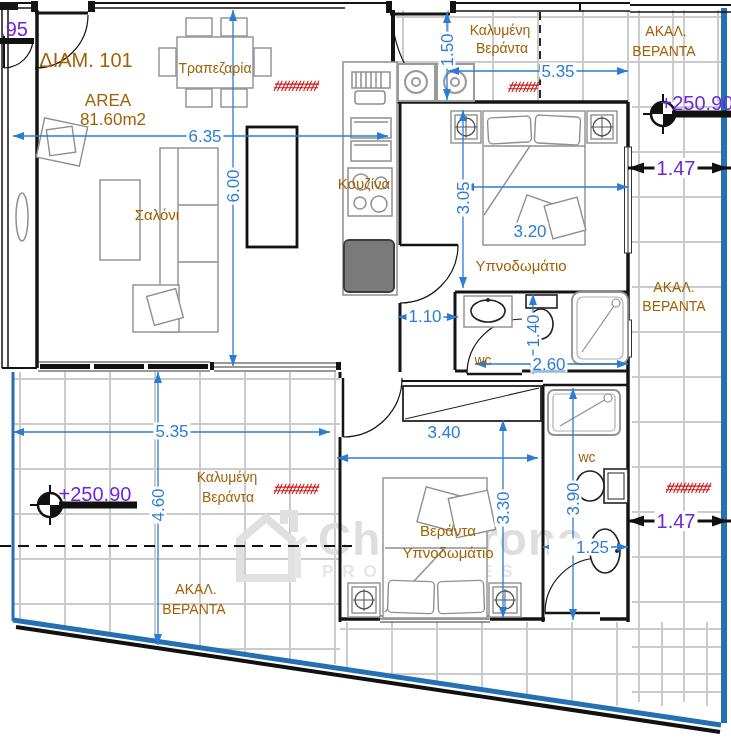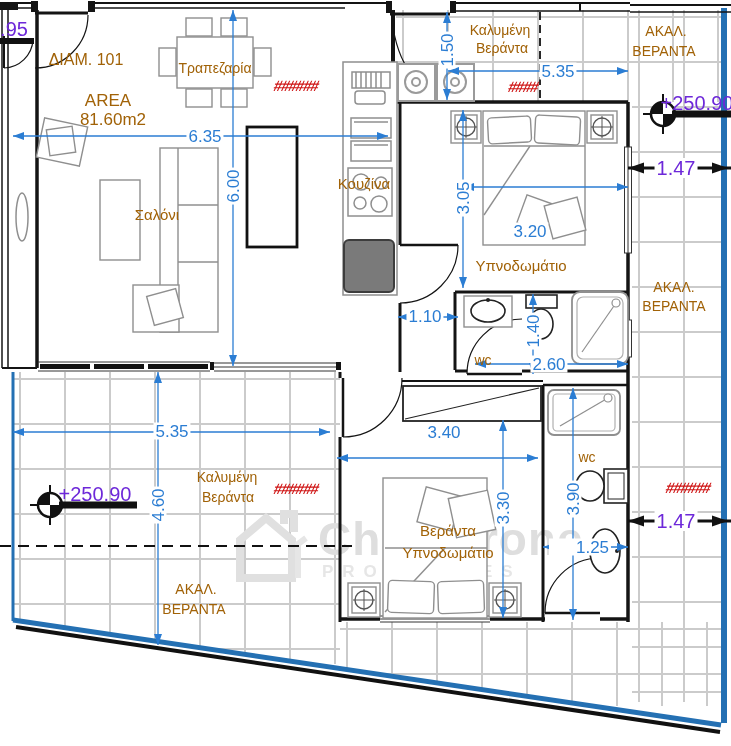--- a/index.html
+++ b/index.html
@@ -6,21 +6,21 @@
   .plan{position:relative;width:731px;height:746px;background:#ffffff;overflow:hidden;
         font-family:"Liberation Sans", sans-serif;}
   .tiles{position:absolute;z-index:0;
      background-image:linear-gradient(#cbcbcb 2px, transparent 2px),
                       linear-gradient(90deg,#cbcbcb 2px, transparent 2px);
      background-size:45px 45px;background-position:6px 6px;}
   .lines{position:absolute;left:0;top:0;z-index:2;}
   .label{position:absolute;z-index:3;transform:translate(-50%,-50%);
          font-size:15px;color:#a16207;white-space:nowrap;line-height:1.05;}
   .small{font-size:14px;}
-  .big{font-size:16px;}
+  .big{font-size:20px;}
   .area{font-size:17px;}
   .dim{position:absolute;z-index:3;transform:translate(-50%,-50%);
        font-size:17px;color:#2b7dd3;background:#fff;padding:0 2px;
        white-space:nowrap;line-height:1.0;}
   .dim.rot{transform:translate(-50%,-50%) rotate(-90deg);}
   .dim.black{color:#6d28d9;font-size:20px;}
   .dim.nobg{background:transparent;}
   .red{position:absolute;z-index:3;transform:translate(-50%,-50%) skewX(-14deg);
        color:#cf1515;font-weight:bold;font-style:italic;font-size:15px;
        letter-spacing:-1px;white-space:nowrap;}
@@ -359,21 +359,21 @@
   <div class="dim" style="left:530px;top:187px;margin-top:44px;">3.20</div>
   <div class="dim black" style="left:676px;top:168px;">1.47</div>
   <div class="label" style="left:521px;top:266px;">Υπνοδωμάτιο</div>
 
   <div class="label small" style="left:674px;top:287px;">ΑΚΑΛ.</div>
   <div class="label small" style="left:674px;top:306px;">ΒΕΡΑΝΤΑ</div>
 
   <div class="dim" style="left:425px;top:316px;">1.10</div>
   <div class="dim rot" style="left:533px;top:331px;">1.40</div>
   <div class="label small" style="left:483px;top:360px;">wc</div>
-  <div class="dim" style="left:549px;top:364px;">2.60</div>
+  <div class="dim" style="left:549px;top:364px;text-decoration:underline;">2.60</div>
 
   <div class="dim" style="left:172px;top:431px;">5.35</div>
   <div class="label small" style="left:227px;top:477px;">Καλυμένη</div>
   <div class="label small" style="left:228px;top:497px;">Βεράντα</div>
   <div class="red" style="left:296px;top:488px;">######</div>
   <div class="dim black nobg" style="left:95px;top:494px;">+250.90</div>
   <div class="dim rot" style="left:158px;top:505px;">4.60</div>
 
   <div class="dim" style="left:444px;top:432px;text-align:center;">3.40</div>
   <div class="dim rot" style="left:503px;top:508px;">3.30</div>

